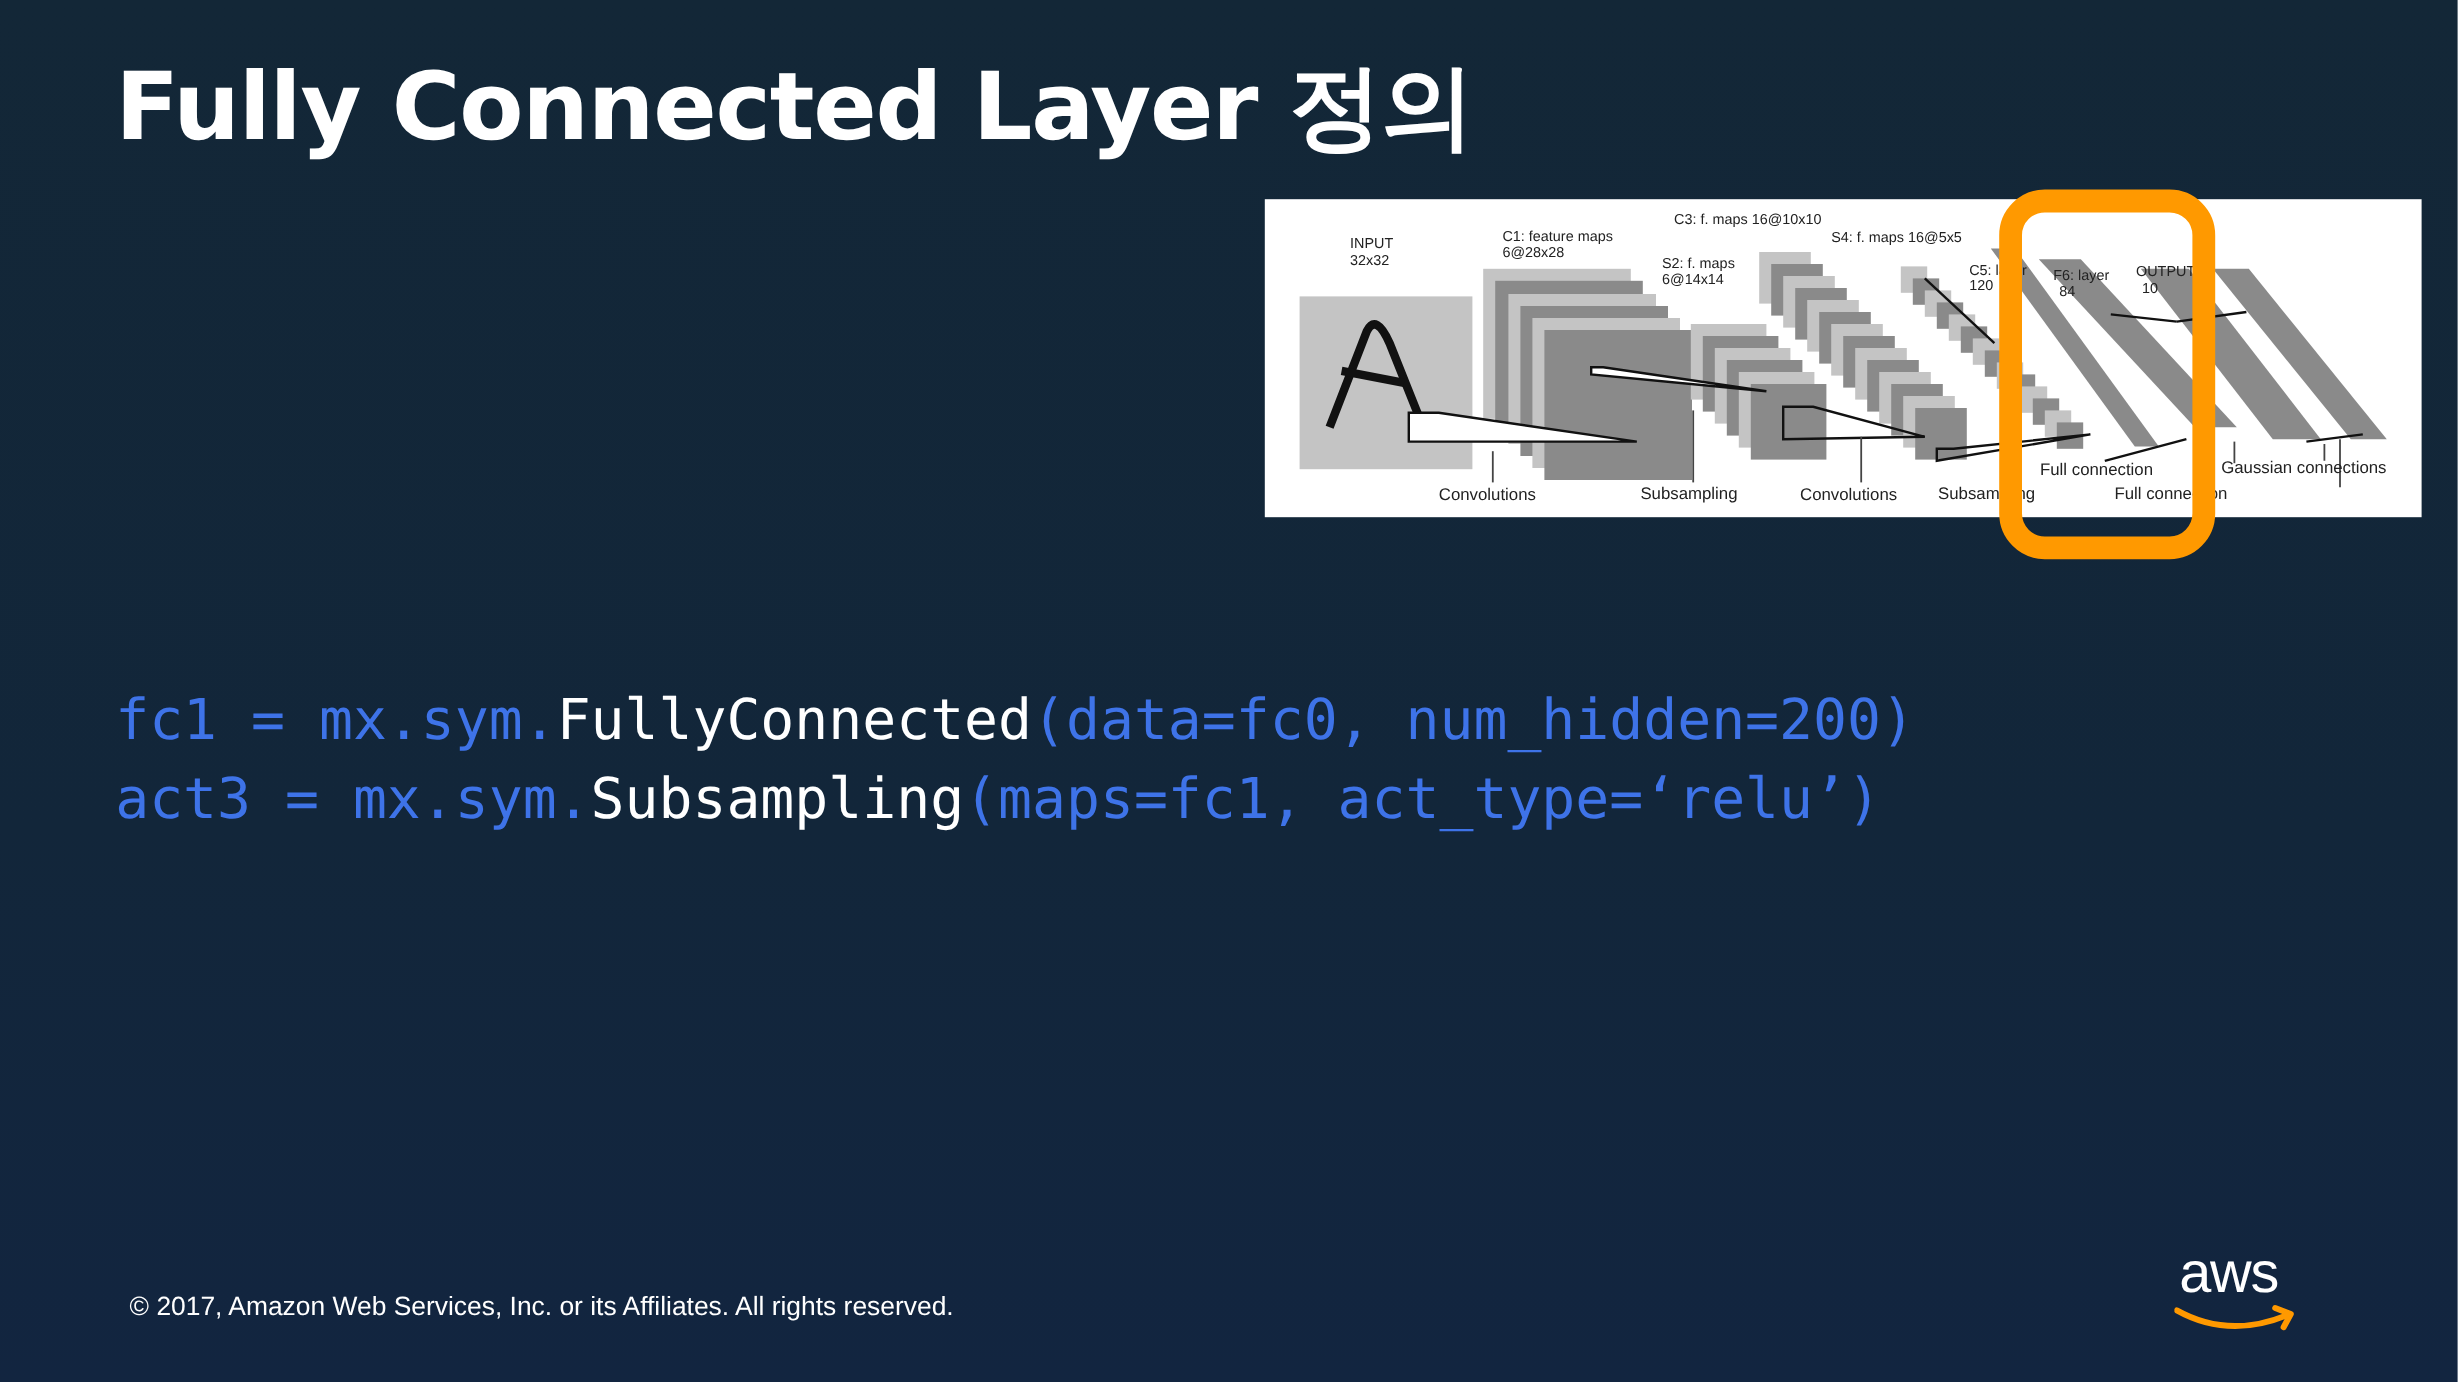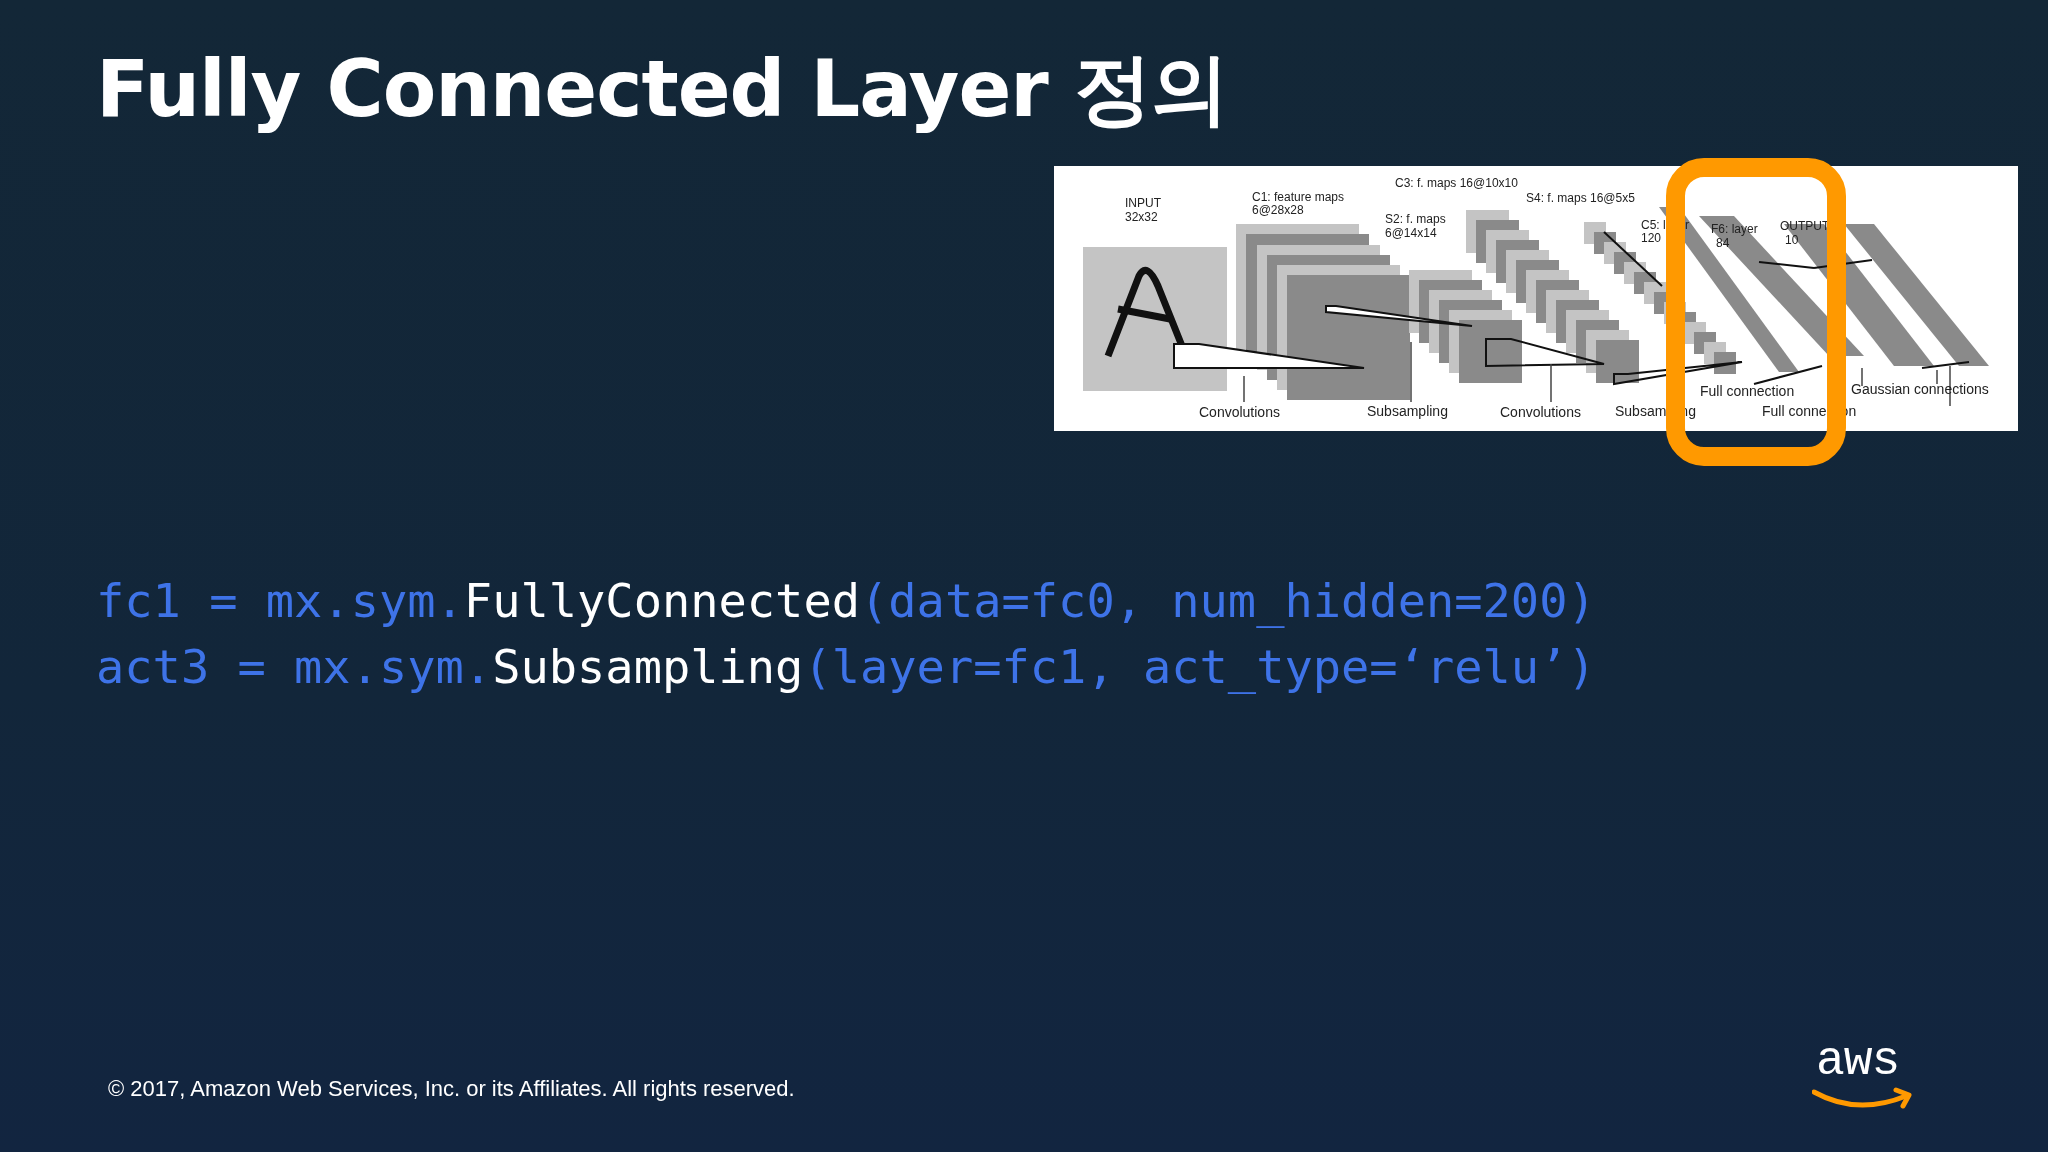--- a/index.html
+++ b/index.html
@@ -33,21 +33,21 @@
   }
   .code .fn { color: #ffffff; margin-top: 24px; }
   .footer {
     position: absolute; left: 108px; top: 1076px;
     font-family: "Liberation Sans", sans-serif;
     font-size: 22px; color: #ffffff;
   }
   .aws-logo { position: absolute; left: 1812px; top: 1044px; width: 106px; height: 72px; }
   .aws-logo .word {
     position: absolute; left: 4px; top: -10px;
-    font-family: Liberation Mono, monospace; font-size: 48px; color: #ffffff; letter-spacing: -1px;
+    font-family: Liberation Sans, sans-serif; font-size: 48px; color: #ffffff; letter-spacing: -1px;
   }
   .aws-logo svg { position: absolute; left: 0; top: 0; }
   .lbl { font-family: "Liberation Sans", sans-serif; fill: #222; }
 </style>
 </head>
 <body>
 
 <div class="title">Fully Connected Layer 정의</div>
 
 <div class="figure">
@@ -147,21 +147,21 @@
     <text class="lbl" x="446" y="251" font-size="14">Convolutions</text>
     <text class="lbl" x="561" y="250" font-size="14">Subsampling</text>
     <text class="lbl" x="646" y="230" font-size="14">Full connection</text>
     <text class="lbl" x="708" y="250" font-size="14">Full connection</text>
     <text class="lbl" x="797" y="228" font-size="14">Gaussian connections</text>
   </svg>
 </div>
 
 <div class="highlight"></div>
 
-<div class="code"><div><span>fc1 = mx.sym.</span><span class="fn">FullyConnected</span><span>(data=fc0, num_hidden=200)</span></div><div><span>act3 = mx.sym.</span><span class="fn">Subsampling</span><span>(layer=fc1, act_type=‘relu’)</span></div></div>
+<div class="code"><div><span>fc1 = mx.sym.</span><span class="fn">FullyConnected</span><span>(data=fc0, num_hidden=200)</span></div><div><span>act3 = mx.sym.</span><span class="fn">Subsampling</span><span>(maps=fc1, act_type=‘relu’)</span></div></div>
 
 <div class="footer">© 2017, Amazon Web Services, Inc. or its Affiliates. All rights reserved.</div>
 
 <div class="aws-logo">
   <span class="word">aws</span>
   <svg width="106" height="72" viewBox="0 0 106 72">
     <path d="M2 48 Q45 72 94 52" stroke="#ff9900" stroke-width="5" fill="none" stroke-linecap="round"></path>
     <path d="M84 46 L97 51 L91 62" stroke="#ff9900" stroke-width="5" fill="none" stroke-linecap="round" stroke-linejoin="round"></path>
   </svg>
 </div>

